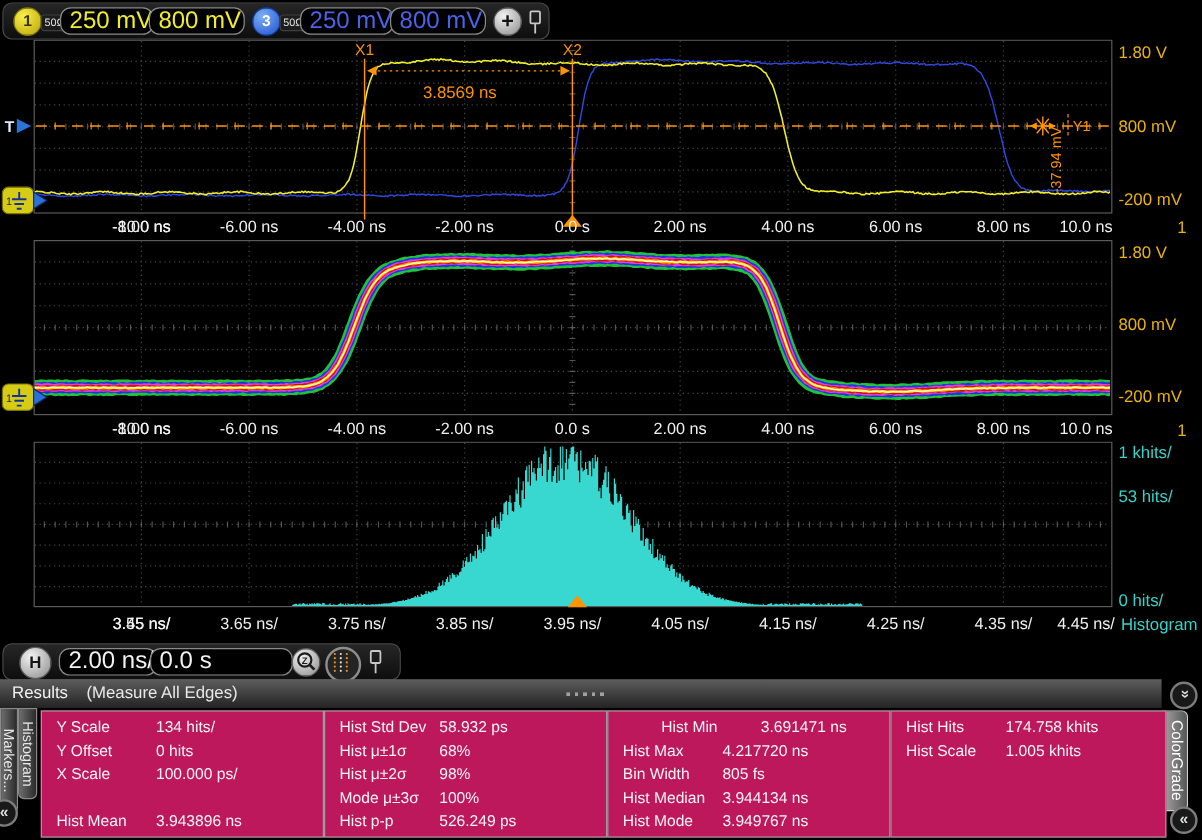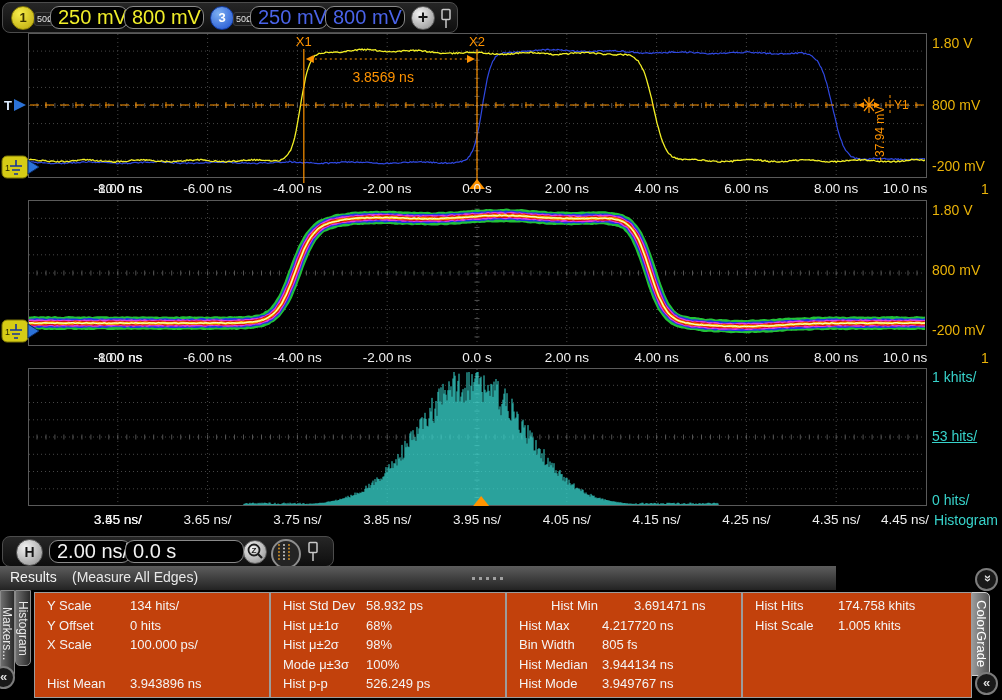--- a/index.html
+++ b/index.html
@@ -11,28 +11,28 @@
   .c3{background:radial-gradient(circle at 35% 30%,#7db0f2,#1c4fd0);color:#fff;border:1px solid #123a9e;}
   .imp{position:absolute;font-size:9px;color:#e0e0e0;background:#1d1d1d;border:1px solid #3e3e3e;border-radius:3px;padding:0 2px;line-height:12px;}
   .valbox{position:absolute;height:21px;background:#000;border:1px solid #8a8a8a;border-radius:9px;font-size:20px;line-height:21px;padding:0 7px;white-space:nowrap;}
   .yel{color:#f0ee2a;} .blu{color:#4a63e8;}
   .graybtn{position:absolute;border-radius:50%;text-align:center;font-weight:bold;color:#141414;background:radial-gradient(circle at 35% 30%,#f2f2f2,#8b8b8b);border:1px solid #5c5c5c;}
   .axlab{position:absolute;transform:translateX(-50%);font-size:13.5px;color:#f0f0f0;white-space:nowrap;top:2px;}
   .ylab{position:absolute;font-size:14px;white-space:nowrap;left:932px;}
   .ycyan{color:#37d3cb;} .yyel{color:#eab308;}
   .pnum{position:absolute;font-size:14px;transform:translateX(-50%);top:2px;}
   .axisrow{position:absolute;left:0;width:1002px;height:20px;}
-  .reshdr{position:absolute;left:0;top:566px;width:836px;height:24px;background:linear-gradient(#5d5d5d,#232323);border-bottom:1px solid #000;}
+  .reshdr{position:absolute;left:0;top:566px;width:968px;height:24px;background:linear-gradient(#5d5d5d,#232323);border-bottom:1px solid #000;}
   .reshdr .t1{position:absolute;left:10px;top:3px;font-size:14px;color:#f2f2f2;}
   .reshdr .t2{position:absolute;left:72px;top:3px;font-size:14px;color:#e8e8e8;}
   .dragdots{position:absolute;left:472px;top:577px;width:34px;height:3px;background:repeating-linear-gradient(90deg,#a0a0a0 0 3px,transparent 3px 7px);}
   .vtab{position:absolute;writing-mode:vertical-rl;text-align:center;color:#e8e8e8;font-size:12px;background:linear-gradient(90deg,#6e6e6e,#2a2a2a);border:1px solid #8a8a8a;border-radius:0 0 5px 5px;padding:5px 0;}
   .vtab2{position:absolute;writing-mode:vertical-rl;text-align:center;color:#fff;font-size:13px;background:linear-gradient(90deg,#b7b7b7,#555);border:1px solid #cfcfcf;border-radius:5px;padding:5px 0;}
   .cbtn{position:absolute;width:19px;height:19px;border-radius:50%;background:#191919;border:2px solid #7c7c7c;color:#ddd;text-align:center;line-height:17px;font-size:13px;font-weight:bold;}
-  .rescol{position:absolute;background:#c2410c;border:1px solid #9c9c9c;}
+  .rescol{position:absolute;background:#be185d;border:1px solid #9c9c9c;}
   .rrow{position:absolute;left:0;right:0;height:20px;font-size:13px;color:#f4f4f4;}
   .rlab{position:absolute;left:12px;top:2px;} .rval{position:absolute;left:95px;top:2px;}
   svg{position:absolute;left:0;}
   svg text{font-family:"Liberation Sans",sans-serif;}
 </style>
 </head>
 <body>
 
 <div class="screen">
 
@@ -125,21 +125,21 @@
       <path d="M481.1263099999997 128L473.1263099999997 138H489.1263099999997Z" fill="#ff9300"></path>
     </svg>
 
   <span class="ylab yyel" style="top:35px;">1.80 V</span>
   <span class="ylab yyel" style="top:97px;">800 mV</span>
   <span class="ylab yyel" style="top:158px;">-200 mV</span>
   <span class="ylab yyel" style="top:202px;">1.80 V</span>
   <span class="ylab yyel" style="top:262px;">800 mV</span>
   <span class="ylab yyel" style="top:322px;">-200 mV</span>
   <span class="ylab ycyan" style="top:369px;">1 khits/</span>
-  <span class="ylab ycyan" style="top:428px;text-decoration:underline;">53 hits/</span>
+  <span class="ylab ycyan" style="top:405px;">53 hits/</span>
   <span class="ylab ycyan" style="top:492px;">0 hits/</span>
 
   <div class="axisrow" id="ax1" style="top:179px;">
     <span class="pnum yyel" style="left:985px;">1</span>
   <span class="axlab" style="left: 118px;">-10.0 ns</span>
       <span class="axlab" style="left: 117.8px;">-8.00 ns</span>
       <span class="axlab" style="left: 207.6px;">-6.00 ns</span>
       <span class="axlab" style="left: 297.4px;">-4.00 ns</span>
       <span class="axlab" style="left: 387.2px;">-2.00 ns</span>
       <span class="axlab" style="left: 477px;">0.0 s</span>

